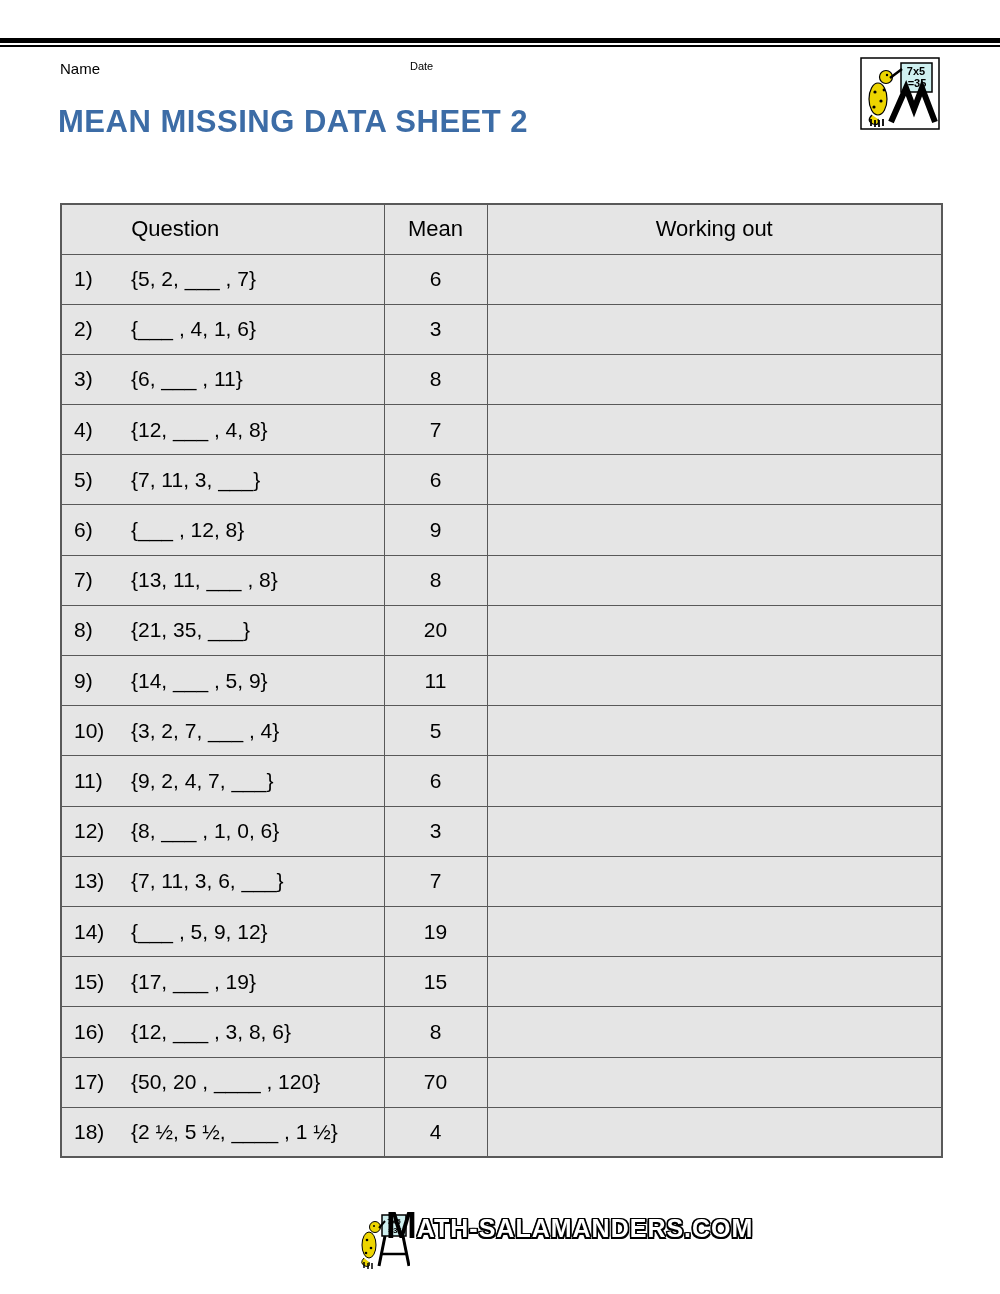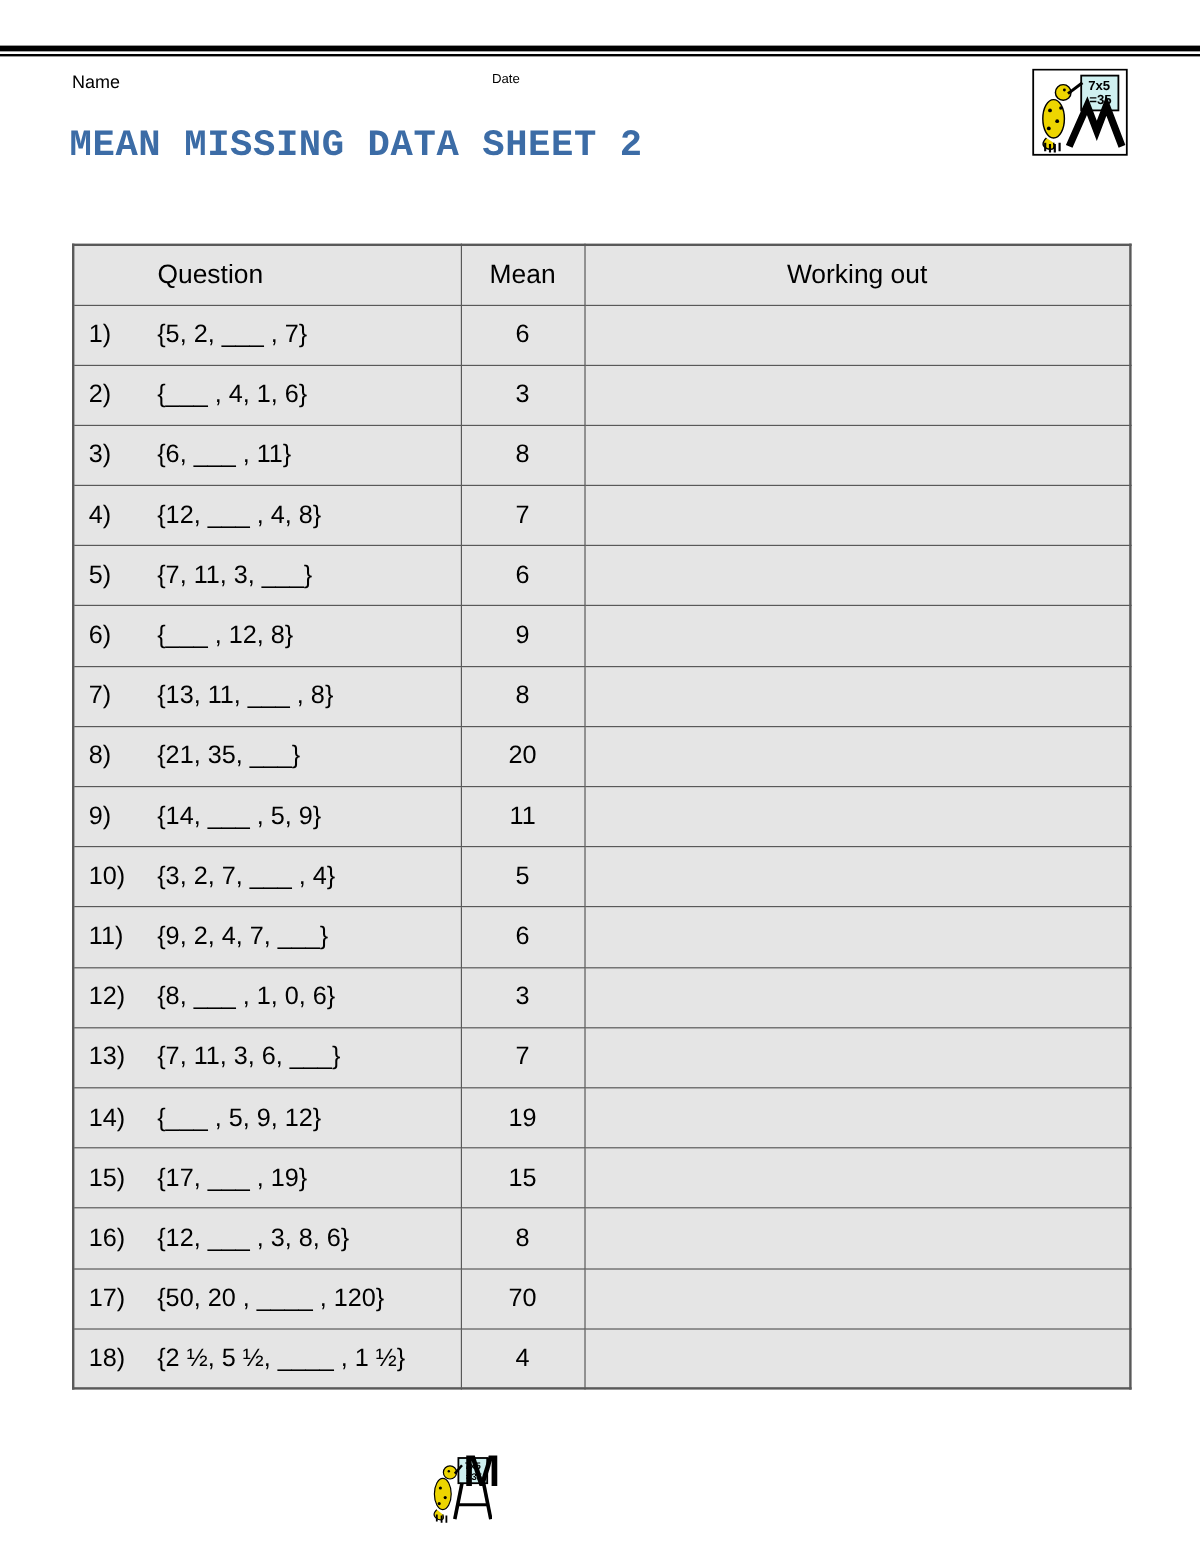--- a/index.html
+++ b/index.html
@@ -27,21 +27,21 @@
   .top-rule .gap{height:2px;background:#fff;}
   .top-rule .thin{height:2px;background:#000;}
 
   .name-label{position:absolute;left:60px;top:60px;font-size:15px;color:#000;}
   .date-label{position:absolute;left:410px;top:60px;font-size:11px;color:#000;}
 
   .corner-logo{position:absolute;left:860px;top:57px;width:80px;height:73px;}
 
   .page-title{
     position:absolute;left:58px;top:104px;
-    font-family:Liberation Mono, monospace;
+    font-family:Liberation Sans, sans-serif;
     font-weight:600;
     font-size:31px;
     letter-spacing:.5px;
     color:var(--title-blue);
     white-space:nowrap;
   }
   .instruction{
     position:absolute;left:60px;top:150px;
     font-size:23px;font-style:italic;color:#161616;
     white-space:nowrap;
@@ -332,17 +332,18 @@
         <circle cx="8" cy="41" r="1.3" fill="#000"></circle>
         <circle cx="16" cy="14" r="1" fill="#000"></circle>
         <line x1="6" y1="50" x2="6" y2="56" stroke="#000" stroke-width="1.5"></line>
         <line x1="10" y1="51" x2="10" y2="57" stroke="#000" stroke-width="1.5"></line>
         <line x1="14" y1="51" x2="14" y2="57" stroke="#000" stroke-width="1.5"></line>
       </g>
     </svg>
     <div class="footer-text">
       <div class="site-line">
         <span class="site-m">M</span>
+          <span class="site-rest">ATH-SALAMANDERS.COM</span>
       </div>
     </div>
   </div>
 
 </div>
 
 </body></html>

